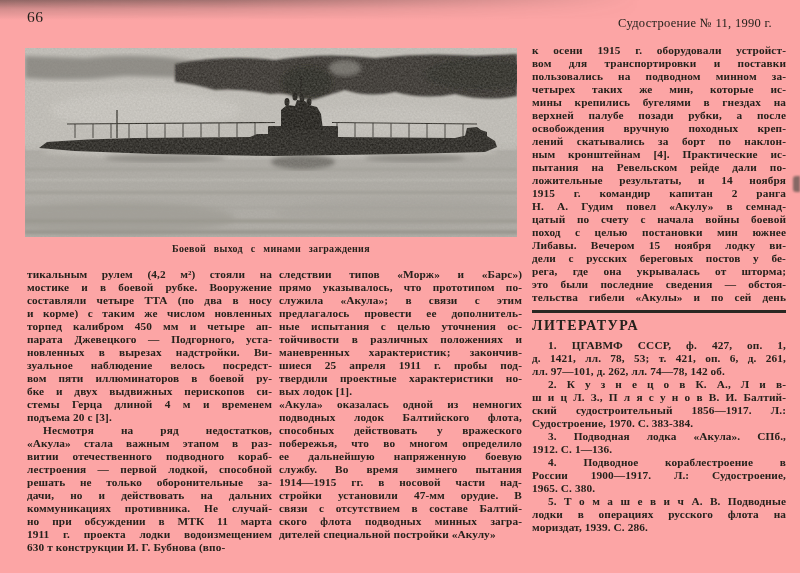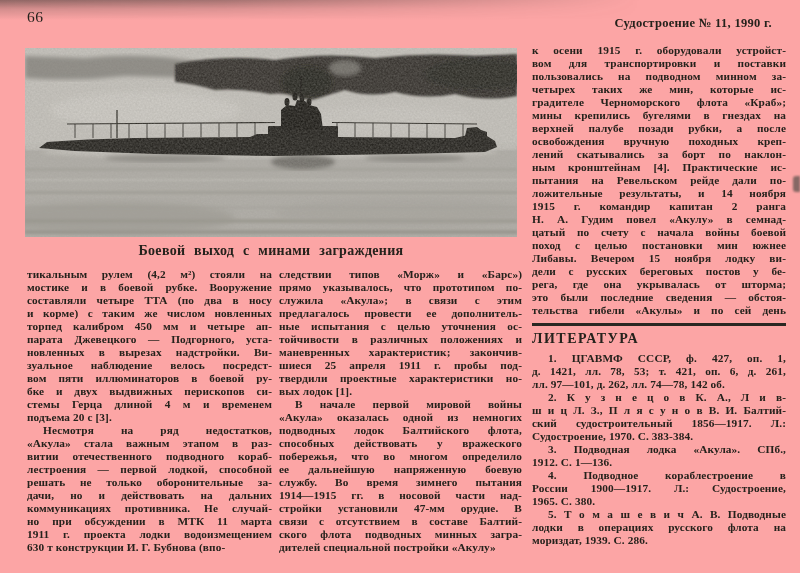--- a/index.html
+++ b/index.html
@@ -15,30 +15,30 @@
     background:linear-gradient(to bottom, rgba(52,50,46,.55) 0%, rgba(52,50,46,.20) 45%, rgba(52,50,46,0) 100%);
     -webkit-mask-image:linear-gradient(to right, rgba(0,0,0,1) 0%, rgba(0,0,0,.8) 28%, rgba(0,0,0,.38) 55%, rgba(0,0,0,0) 80%);
     mask-image:linear-gradient(to right, rgba(0,0,0,1) 0%, rgba(0,0,0,.8) 28%, rgba(0,0,0,.38) 55%, rgba(0,0,0,0) 80%);
   }
   .edge-artifact{
     position:absolute;right:0;top:176px;width:7px;height:16px;border-radius:3px 0 0 3px;
     background:#4a4843;opacity:.65;filter:blur(1px);
   }
   
   .pageno{position:absolute;left:27px;top:8px;font-size:15.5px;letter-spacing:.5px;}
-  .journal{position:absolute;right:28px;top:16px;font-size:12.5px;font-weight:700;letter-spacing:.3px;}
+  .journal{position:absolute;right:28px;top:16px;font-size:12.5px;font-weight:400;letter-spacing:.3px;}
   
   .photo{
     position:absolute;left:25px;top:48px;width:492px;height:189px;
     background:#c9c6c0;box-shadow:inset 0 0 14px rgba(40,38,34,.35), inset 3px 0 0 rgba(230,227,220,.55);
   }
   .photo svg{display:block;width:100%;height:100%;}
   .caption{
     position:absolute;left:25px;top:243px;width:492px;text-align:center;
-    font-weight:700;font-size:14px;word-spacing:5px;letter-spacing:.3px;
+    font-weight:700;font-size:10px;word-spacing:5px;letter-spacing:.3px;
   }
   
   .col{position:absolute;}
   .col-left{left:27px;top:268px;width:245px;}
   .col-middle{left:279px;top:268px;width:243px;}
   .col-right{left:532px;top:44px;width:254px;}
   .line{
     font-size:11.3px;line-height:13px;font-weight:700;
     text-align:justify;text-align-last:justify;
     white-space:normal;letter-spacing:.1px;
@@ -171,41 +171,39 @@
       <div class="line">следствии типов «Морж» и «Барс»)</div>
       <div class="line">прямо указывалось, что прототипом по-</div>
       <div class="line">служила «Акула»; в связи с этим</div>
       <div class="line">предлагалось провести ее дополнитель-</div>
       <div class="line">ные испытания с целью уточнения ос-</div>
       <div class="line">тойчивости в различных положениях и</div>
       <div class="line">маневренных характеристик; закончив-</div>
       <div class="line">шиеся 25 апреля 1911 г. пробы под-</div>
       <div class="line">твердили проектные характеристики но-</div>
       <div class="line endline">вых лодок [1].</div>
-      <div class="line indent">В начале первой мировой войны</div>
       <div class="line">«Акула» оказалась одной из немногих</div>
       <div class="line">подводных лодок Балтийского флота,</div>
       <div class="line">способных действовать у вражеского</div>
       <div class="line">побережья, что во многом определило</div>
       <div class="line">ее дальнейшую напряженную боевую</div>
       <div class="line">службу. Во время зимнего пытания</div>
       <div class="line">1914—1915 гг. в носовой части над-</div>
       <div class="line">стройки установили 47-мм орудие. В</div>
       <div class="line">связи с отсутствием в составе Балтий-</div>
       <div class="line">ского флота подводных минных загра-</div>
       <div class="line endline">дителей специальной постройки «Акулу»</div>
     </div>
 
   <div class="col col-right">
     <div>
         <div class="line">к осени 1915 г. оборудовали устройст-</div>
         <div class="line">вом для транспортировки и поставки</div>
         <div class="line">пользовались на подводном минном за-</div>
         <div class="line">четырех таких же мин, которые ис-</div>
-        <div class="line">градителе Черноморского флота «Краб»;</div>
         <div class="line">мины крепились бугелями в гнездах на</div>
         <div class="line">верхней палубе позади рубки, а после</div>
         <div class="line">освобождения вручную походных креп-</div>
         <div class="line">лений скатывались за борт по наклон-</div>
         <div class="line">ным кронштейнам [4]. Практические ис-</div>
         <div class="line">пытания на Ревельском рейде дали по-</div>
         <div class="line">ложительные результаты, и 14 ноября</div>
         <div class="line">1915 г. командир капитан 2 ранга</div>
         <div class="line">Н. А. Гудим повел «Акулу» в семнад-</div>
         <div class="line">цатый по счету с начала войны боевой</div>

